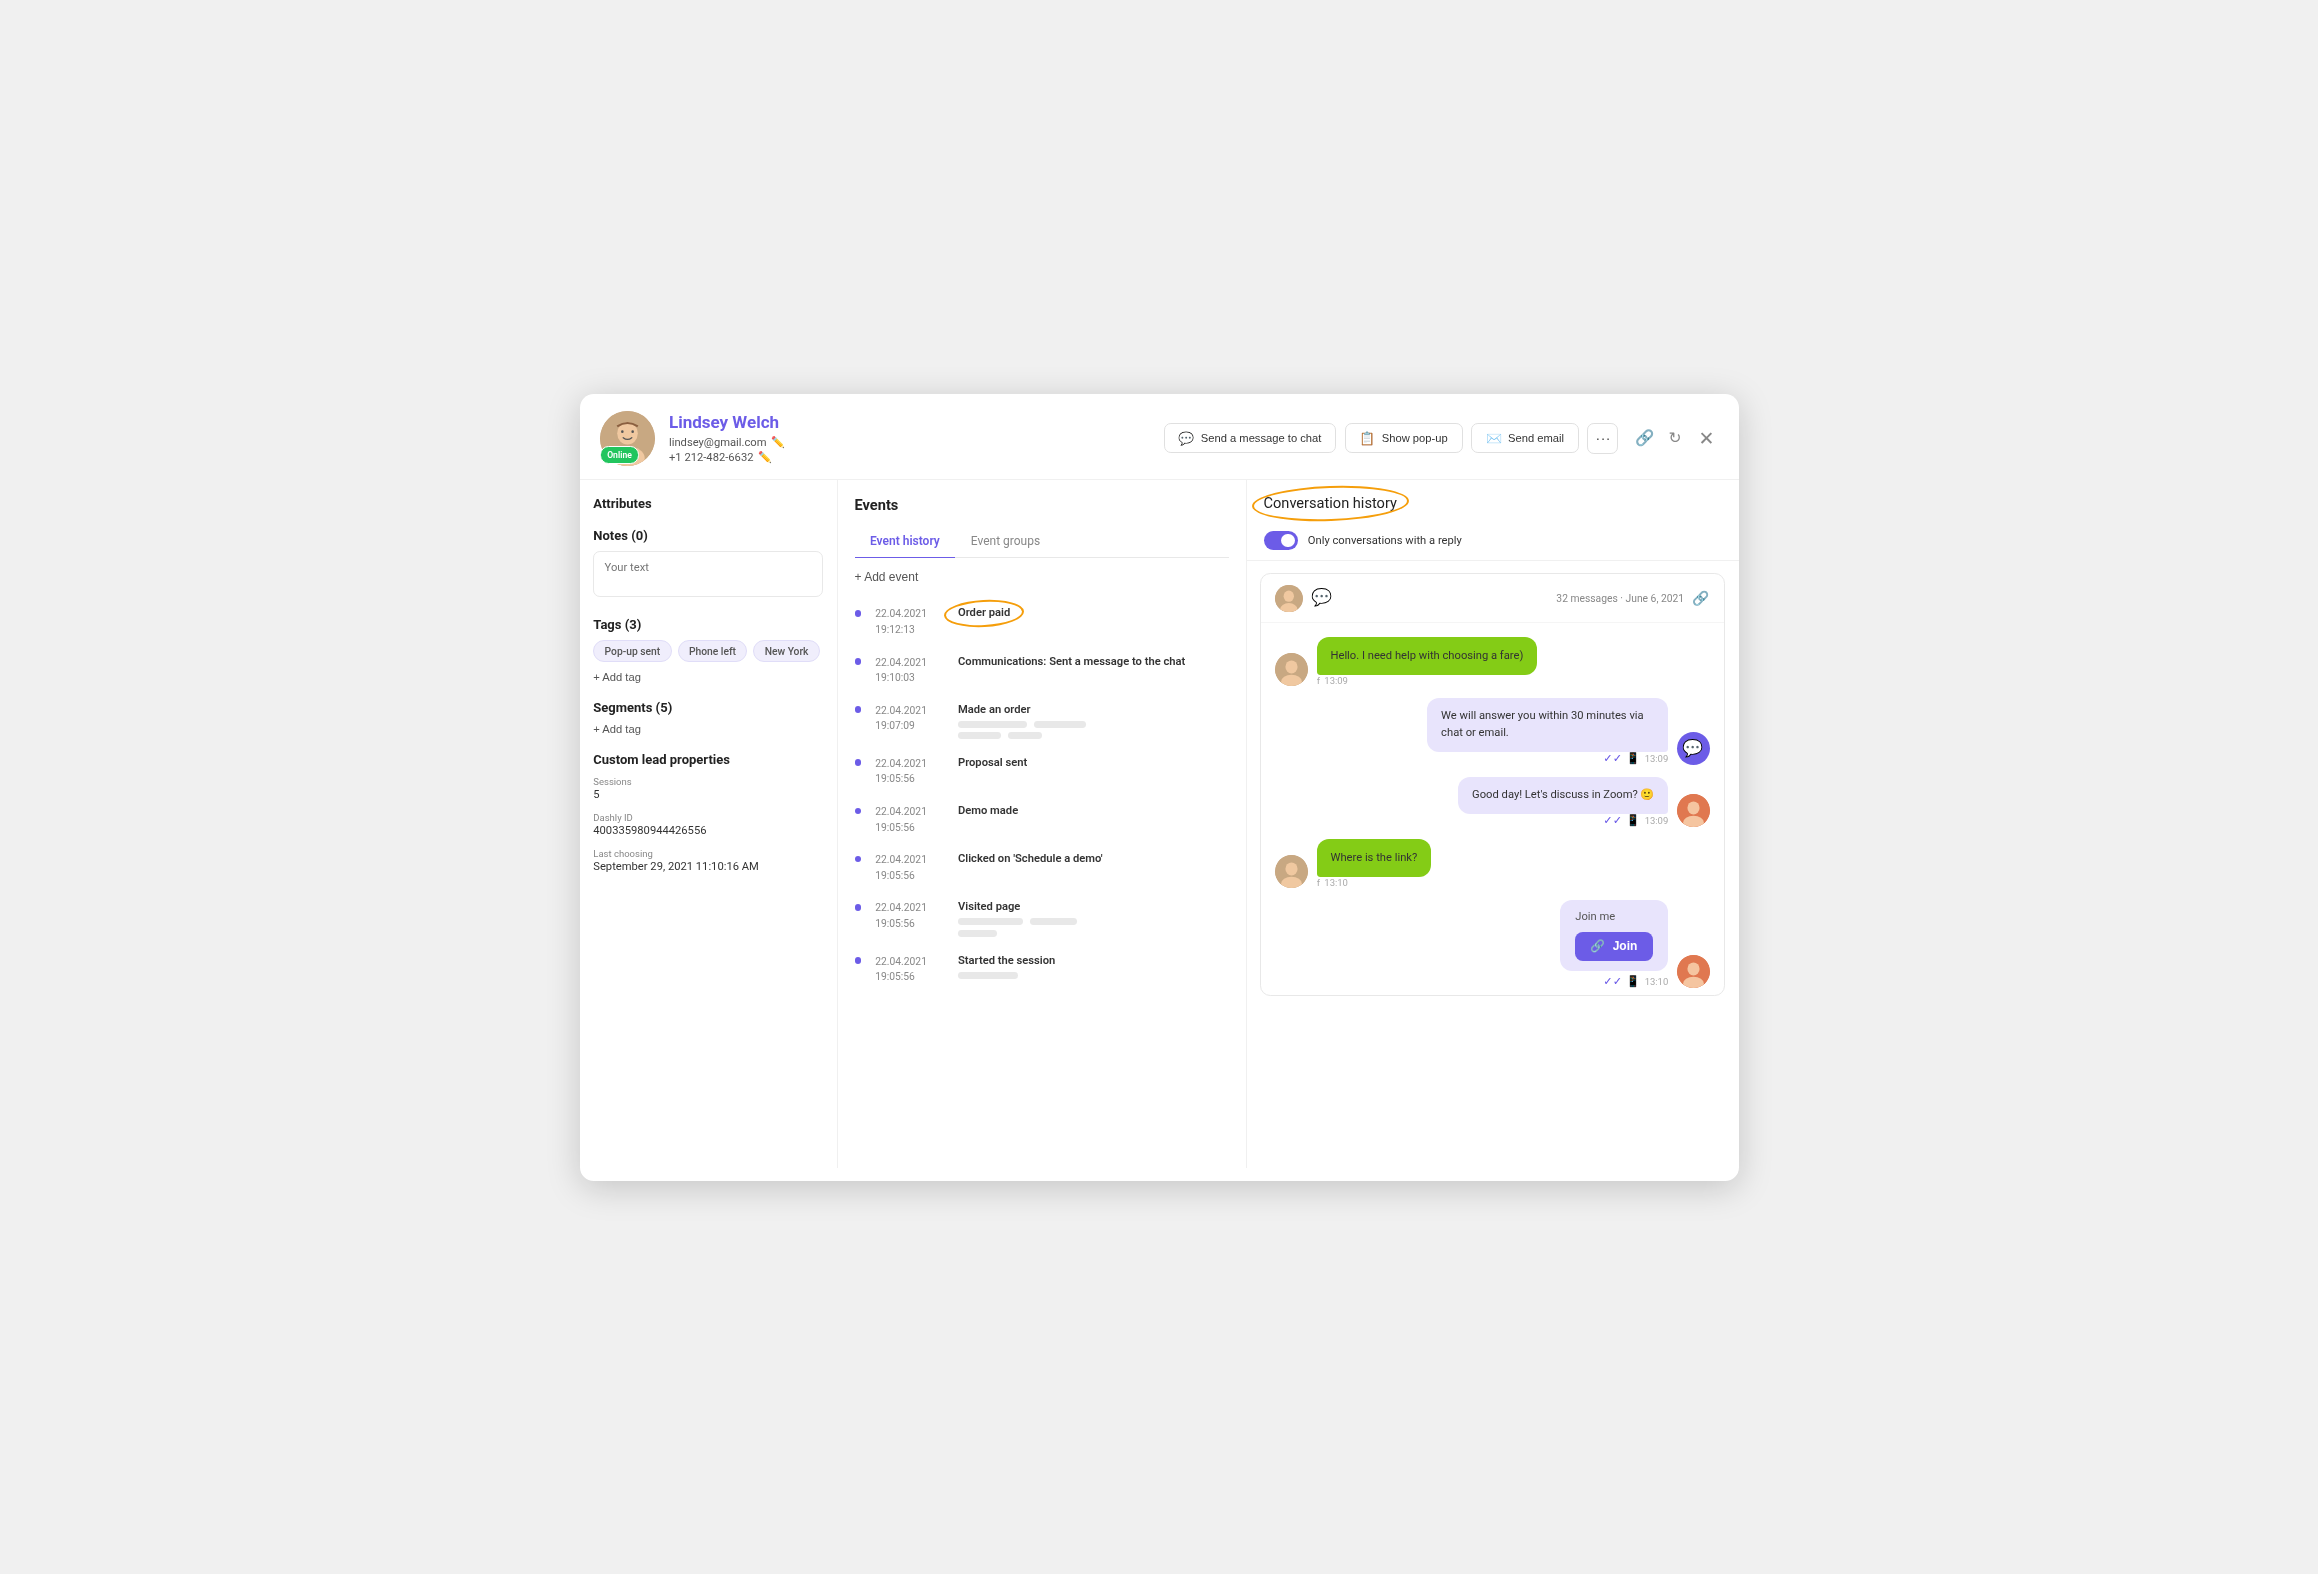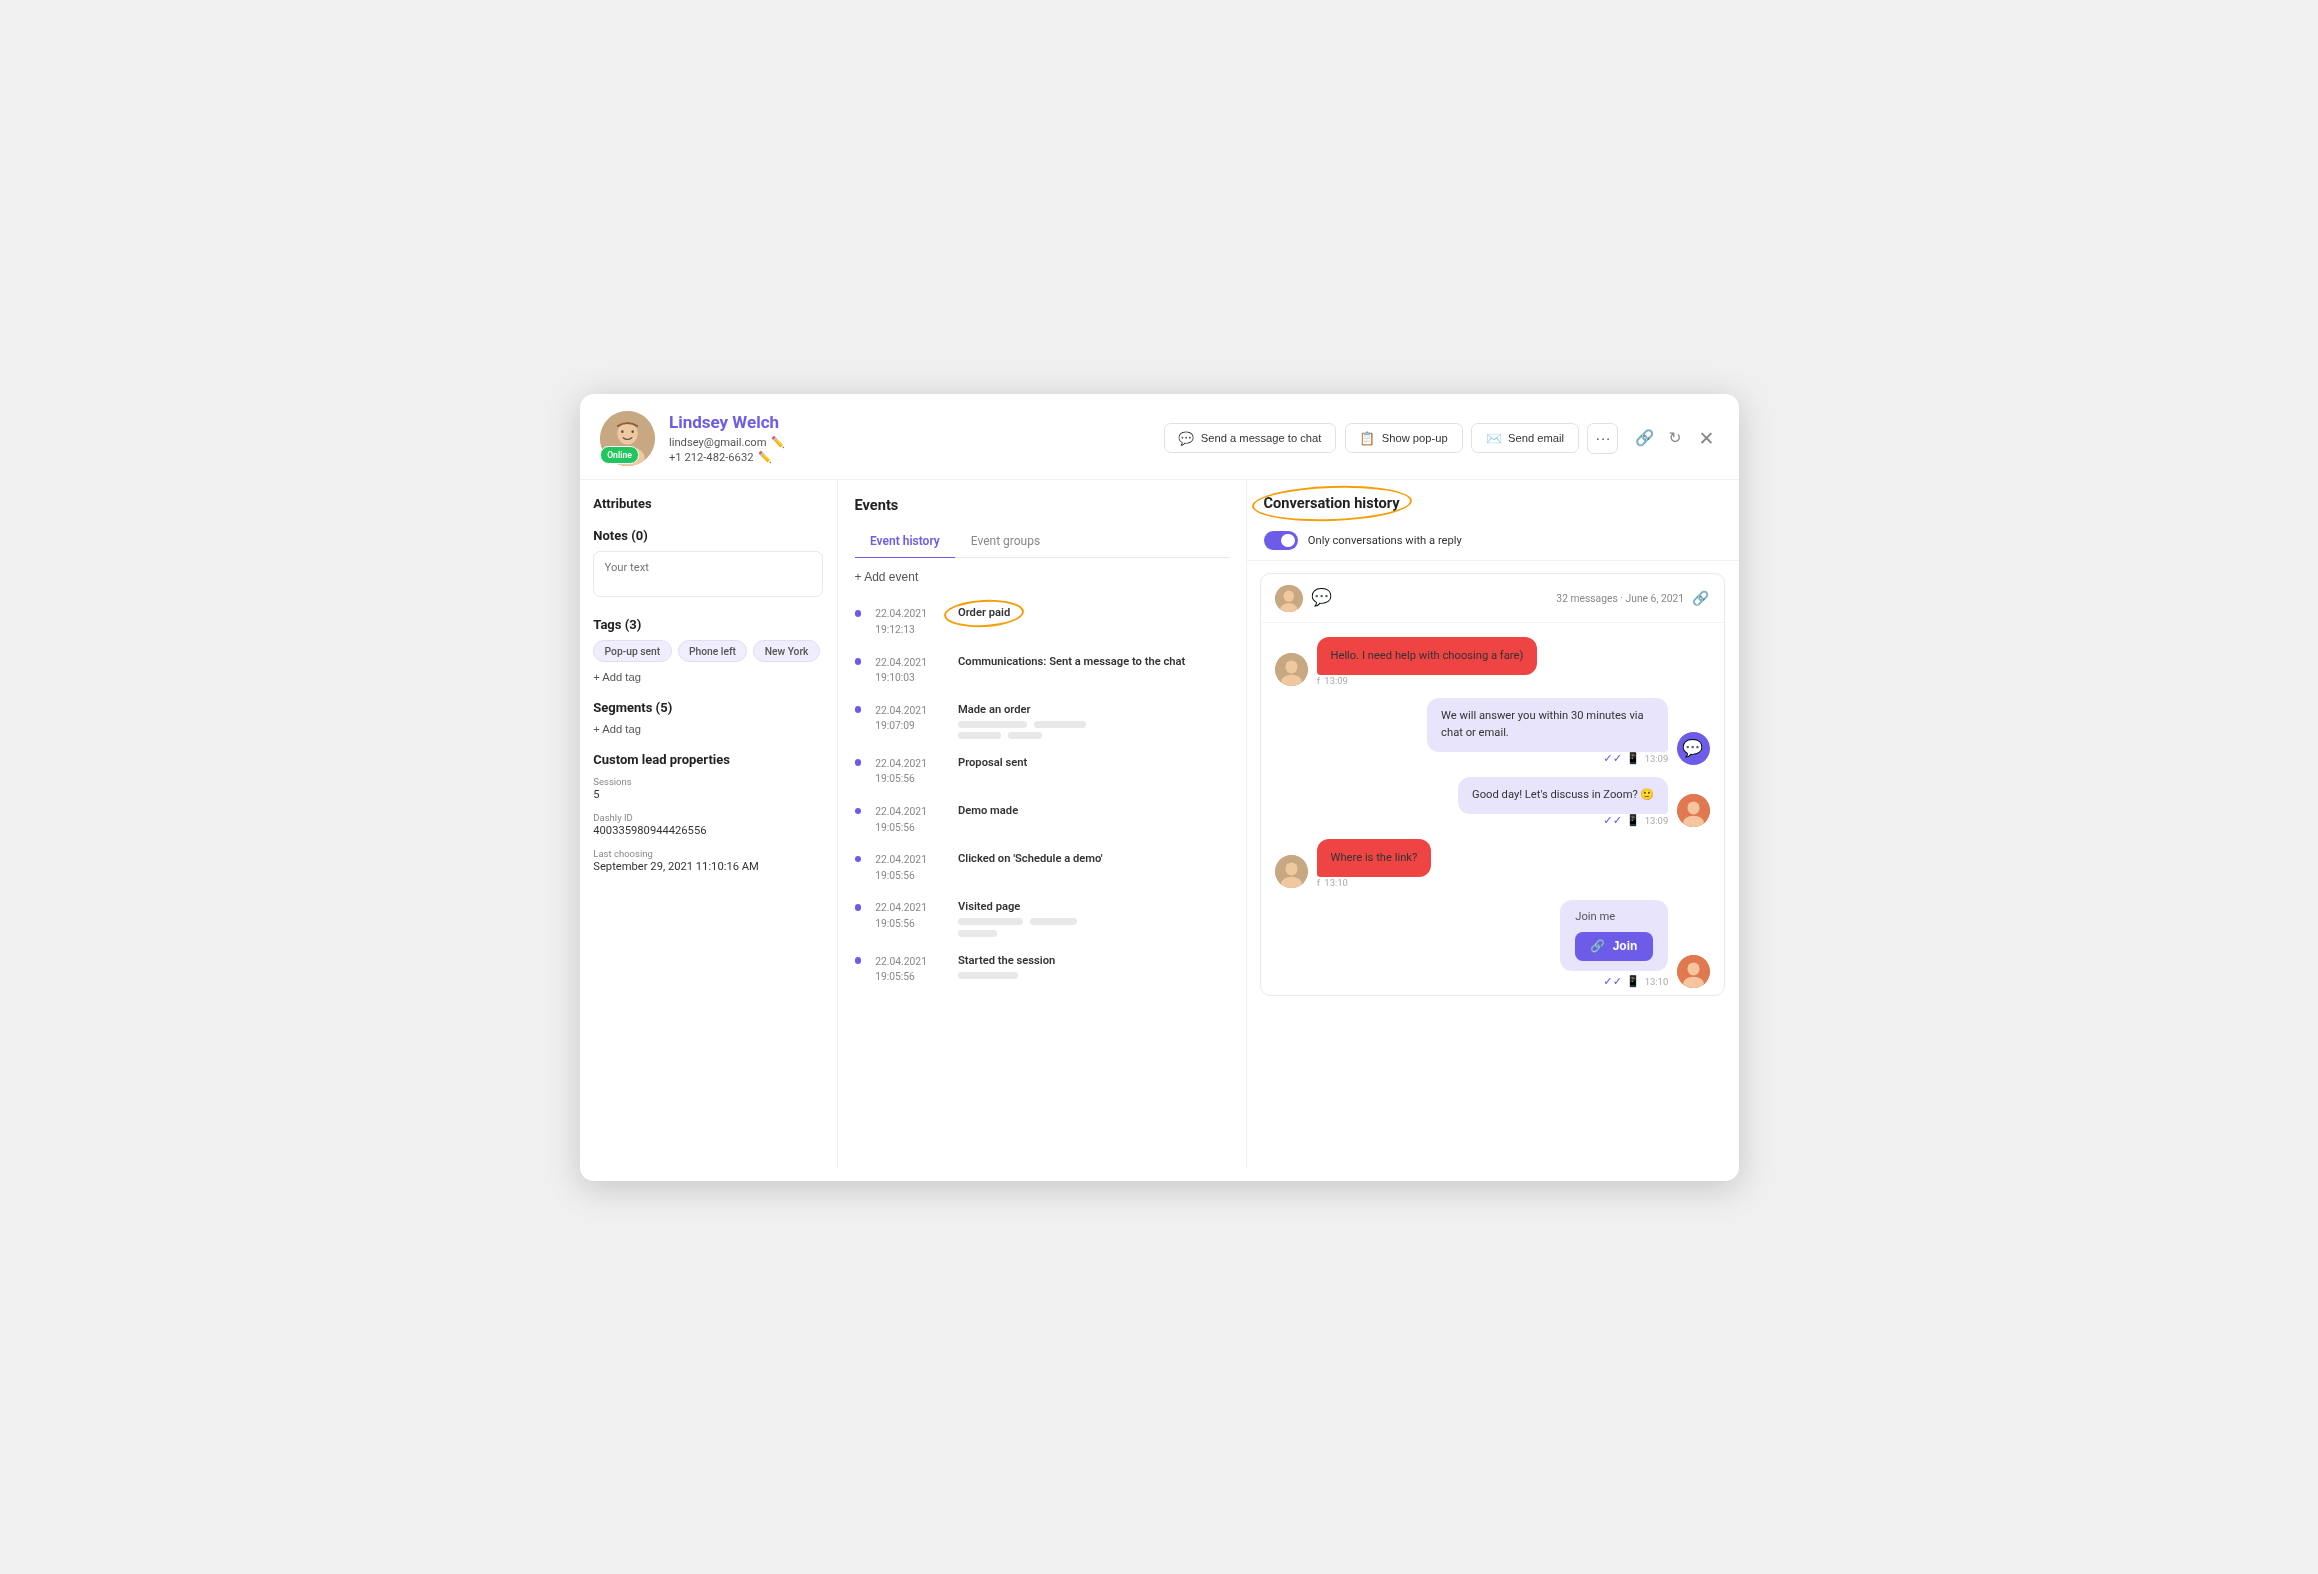--- a/index.html
+++ b/index.html
@@ -331,21 +331,21 @@
 
     
     .conversation-panel {
       flex: 1;
       overflow-y: auto;
       padding: 0;
     }
     .conv-header {
       padding: 13.8px 17px 8.6px;
       font-size: 14.6px;
-      font-weight: 700;
+      font-weight: 400;
       color: #222;
       position: relative;
     }
     .conv-title-wrap {
       display: inline-block;
       position: relative;
     }
     .conv-title-oval {
       position: absolute;
       top: -8.6px; left: -12px; right: -12px; bottom: -8.6px;
@@ -440,21 +440,21 @@
     .msg-row.right { justify-content: flex-end; }
     .msg-bubble {
       max-width: 241px;
       padding: 10.3px 13.8px;
       border-radius: 12px;
       font-size: 11.2px;
       line-height: 1.5;
       color: #333;
     }
     .msg-bubble.received {
-      background: #ef4444;
+      background: #84cc16;
       border-bottom-left-radius: 3.4px;
     }
     .msg-bubble.sent {
       background: #e8e4fc;
       border-bottom-right-radius: 3.4px;
       color: #333;
     }
     .msg-meta {
       display: flex;
       align-items: center;

